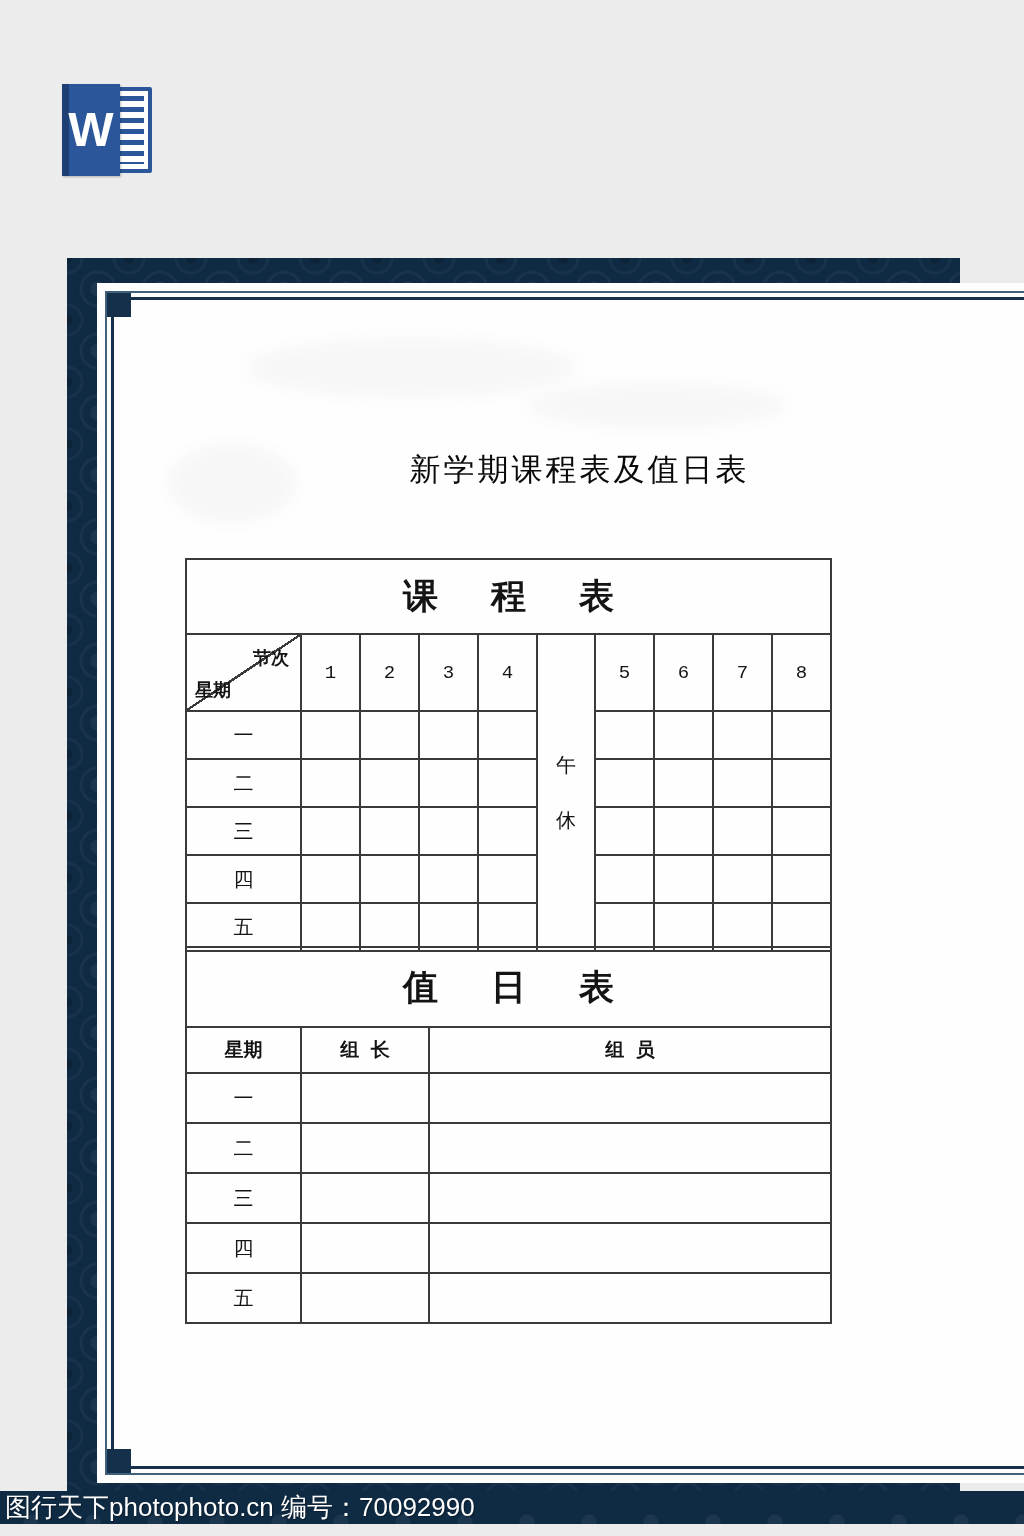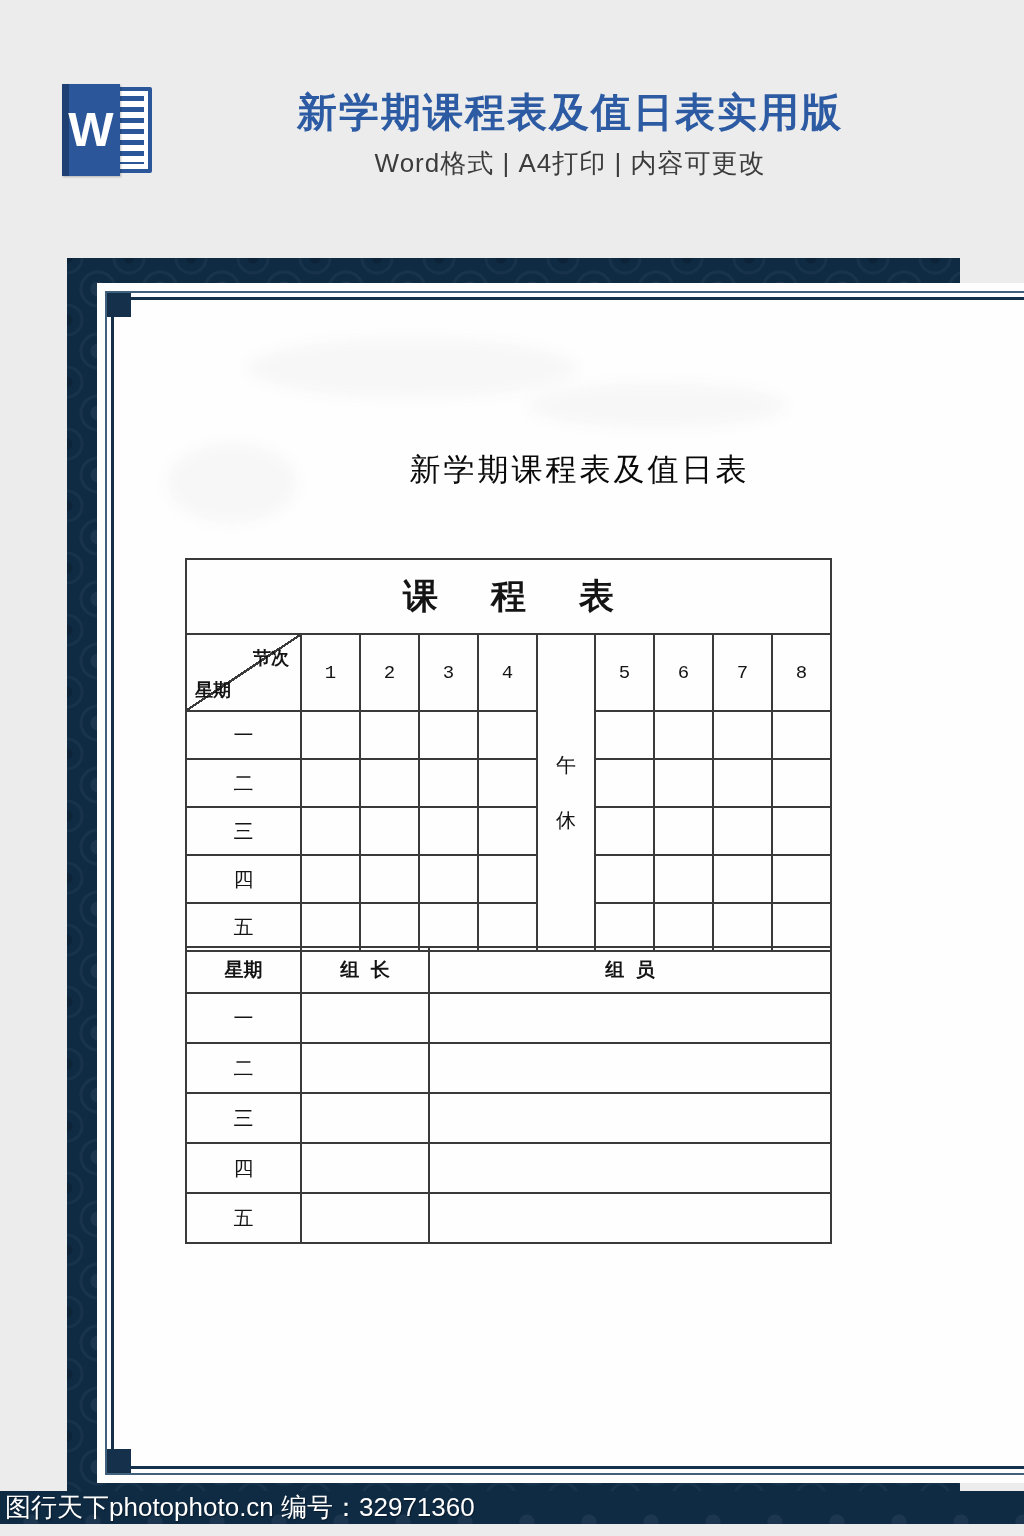--- a/index.html
+++ b/index.html
@@ -120,24 +120,20 @@
 
   <div class="word-icon">
     <div class="wi-doc">
       <div class="wi-stripes"></div>
     </div>
     <div class="wi-panel">
       <span class="wi-w">W</span>
     </div>
   </div>
 
-  <div class="header-text">
-    <div class="header-title">新学期课程表及值日表实用版</div>
-    <div class="header-subtitle">Word格式 | A4打印 | 内容可更改</div>
-  </div>
 
   <div class="navy-frame"></div>
 
   <div class="page">
     <div class="rule-outer"></div>
     <div class="rule-inner"></div>
     <div class="corner tl"></div>
     <div class="corner tr"></div>
     <div class="corner bl"></div>
     <div class="corner br"></div>
@@ -243,20 +239,23 @@
     </tbody>
       </table>
 
     <table class="tbl-duty">
       <colgroup>
         <col style="width:115px">
           <col style="width:128px">
           <col style="width:402px">
       </colgroup>
       <tbody>
+          <tr class="row-dutycap">
+        <td class="caption-cell" colspan="3">值 日 表</td>
+      </tr>
       <tr class="row-dutyhead">
         <td class="duty-head">星期</td>
         <td class="duty-head">组 长</td>
         <td class="duty-head">组  员</td>
       </tr>
       <tr class="row-dutyday">
         <td class="day-cell">一</td>
         <td></td>
         <td></td>
       </tr>
@@ -278,16 +277,16 @@
       <tr class="row-dutyday">
         <td class="day-cell">五</td>
         <td></td>
         <td></td>
       </tr>
     </tbody>
       </table>
   </div>
 
   <div class="footer-bar">
-    <span class="footer-text">图行天下photophoto.cn 编号：32971360</span>
+    <span class="footer-text">图行天下photophoto.cn 编号：70092990</span>
   </div>
 
 </div>
 
 </body></html>

